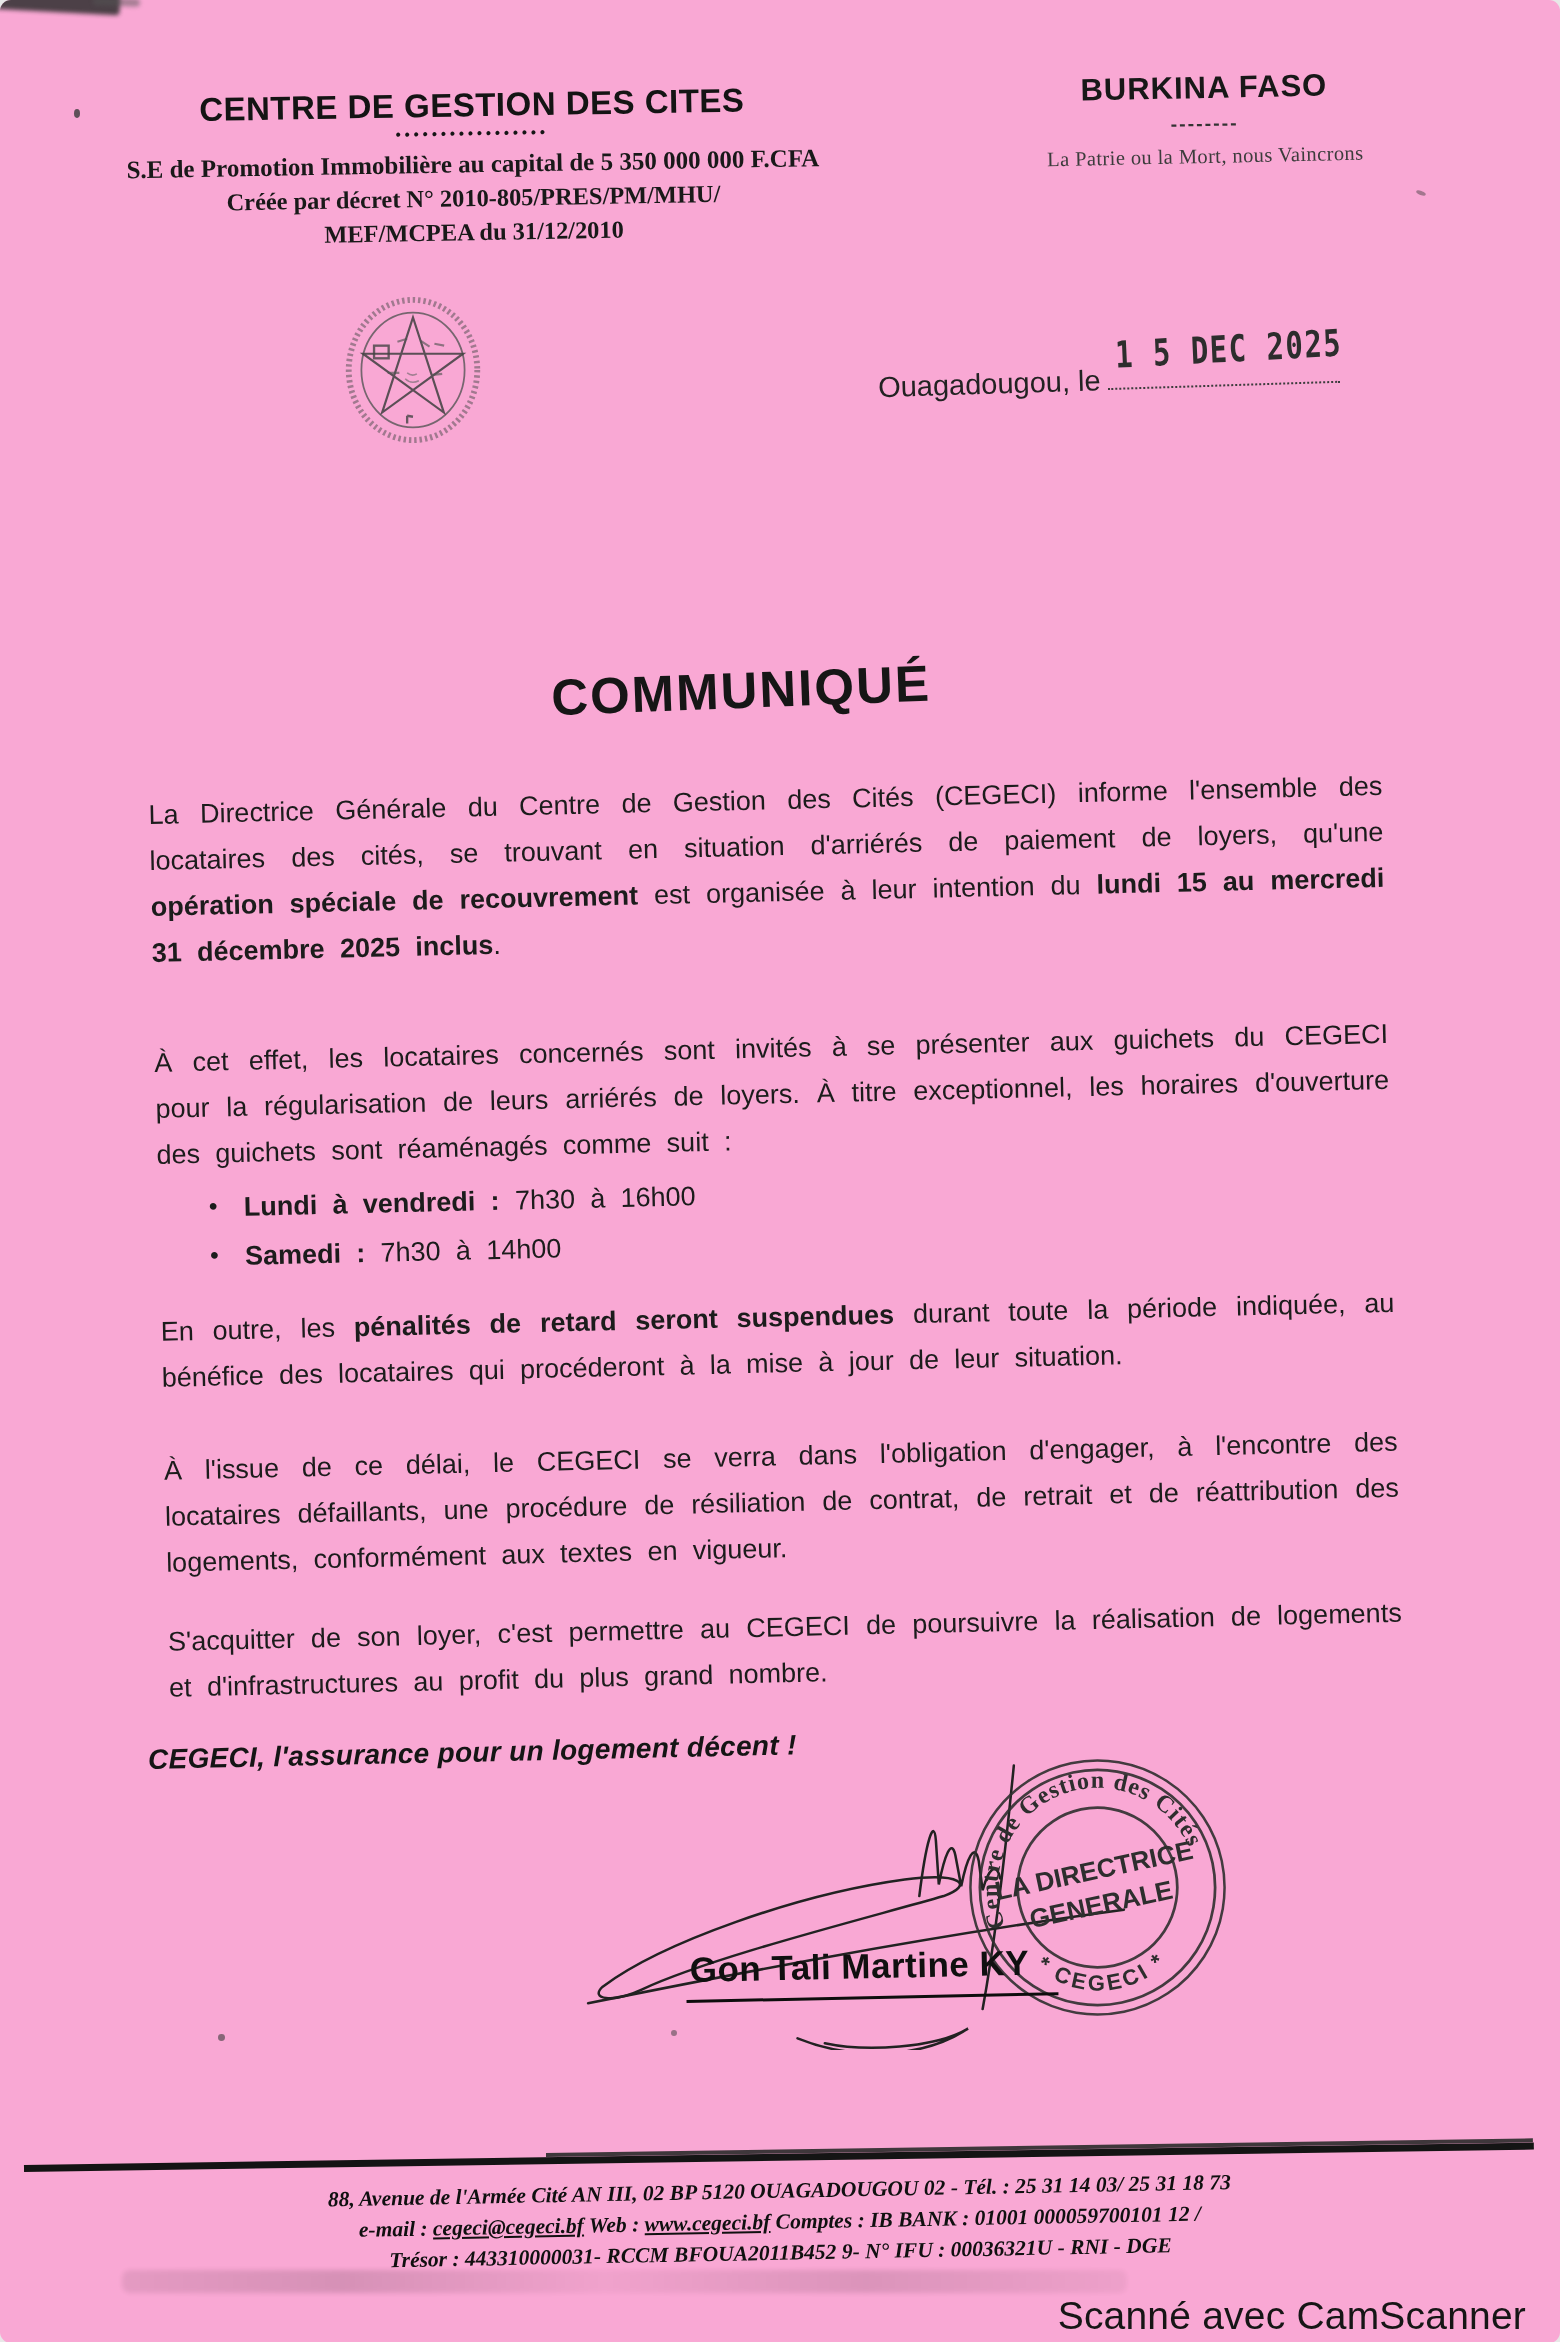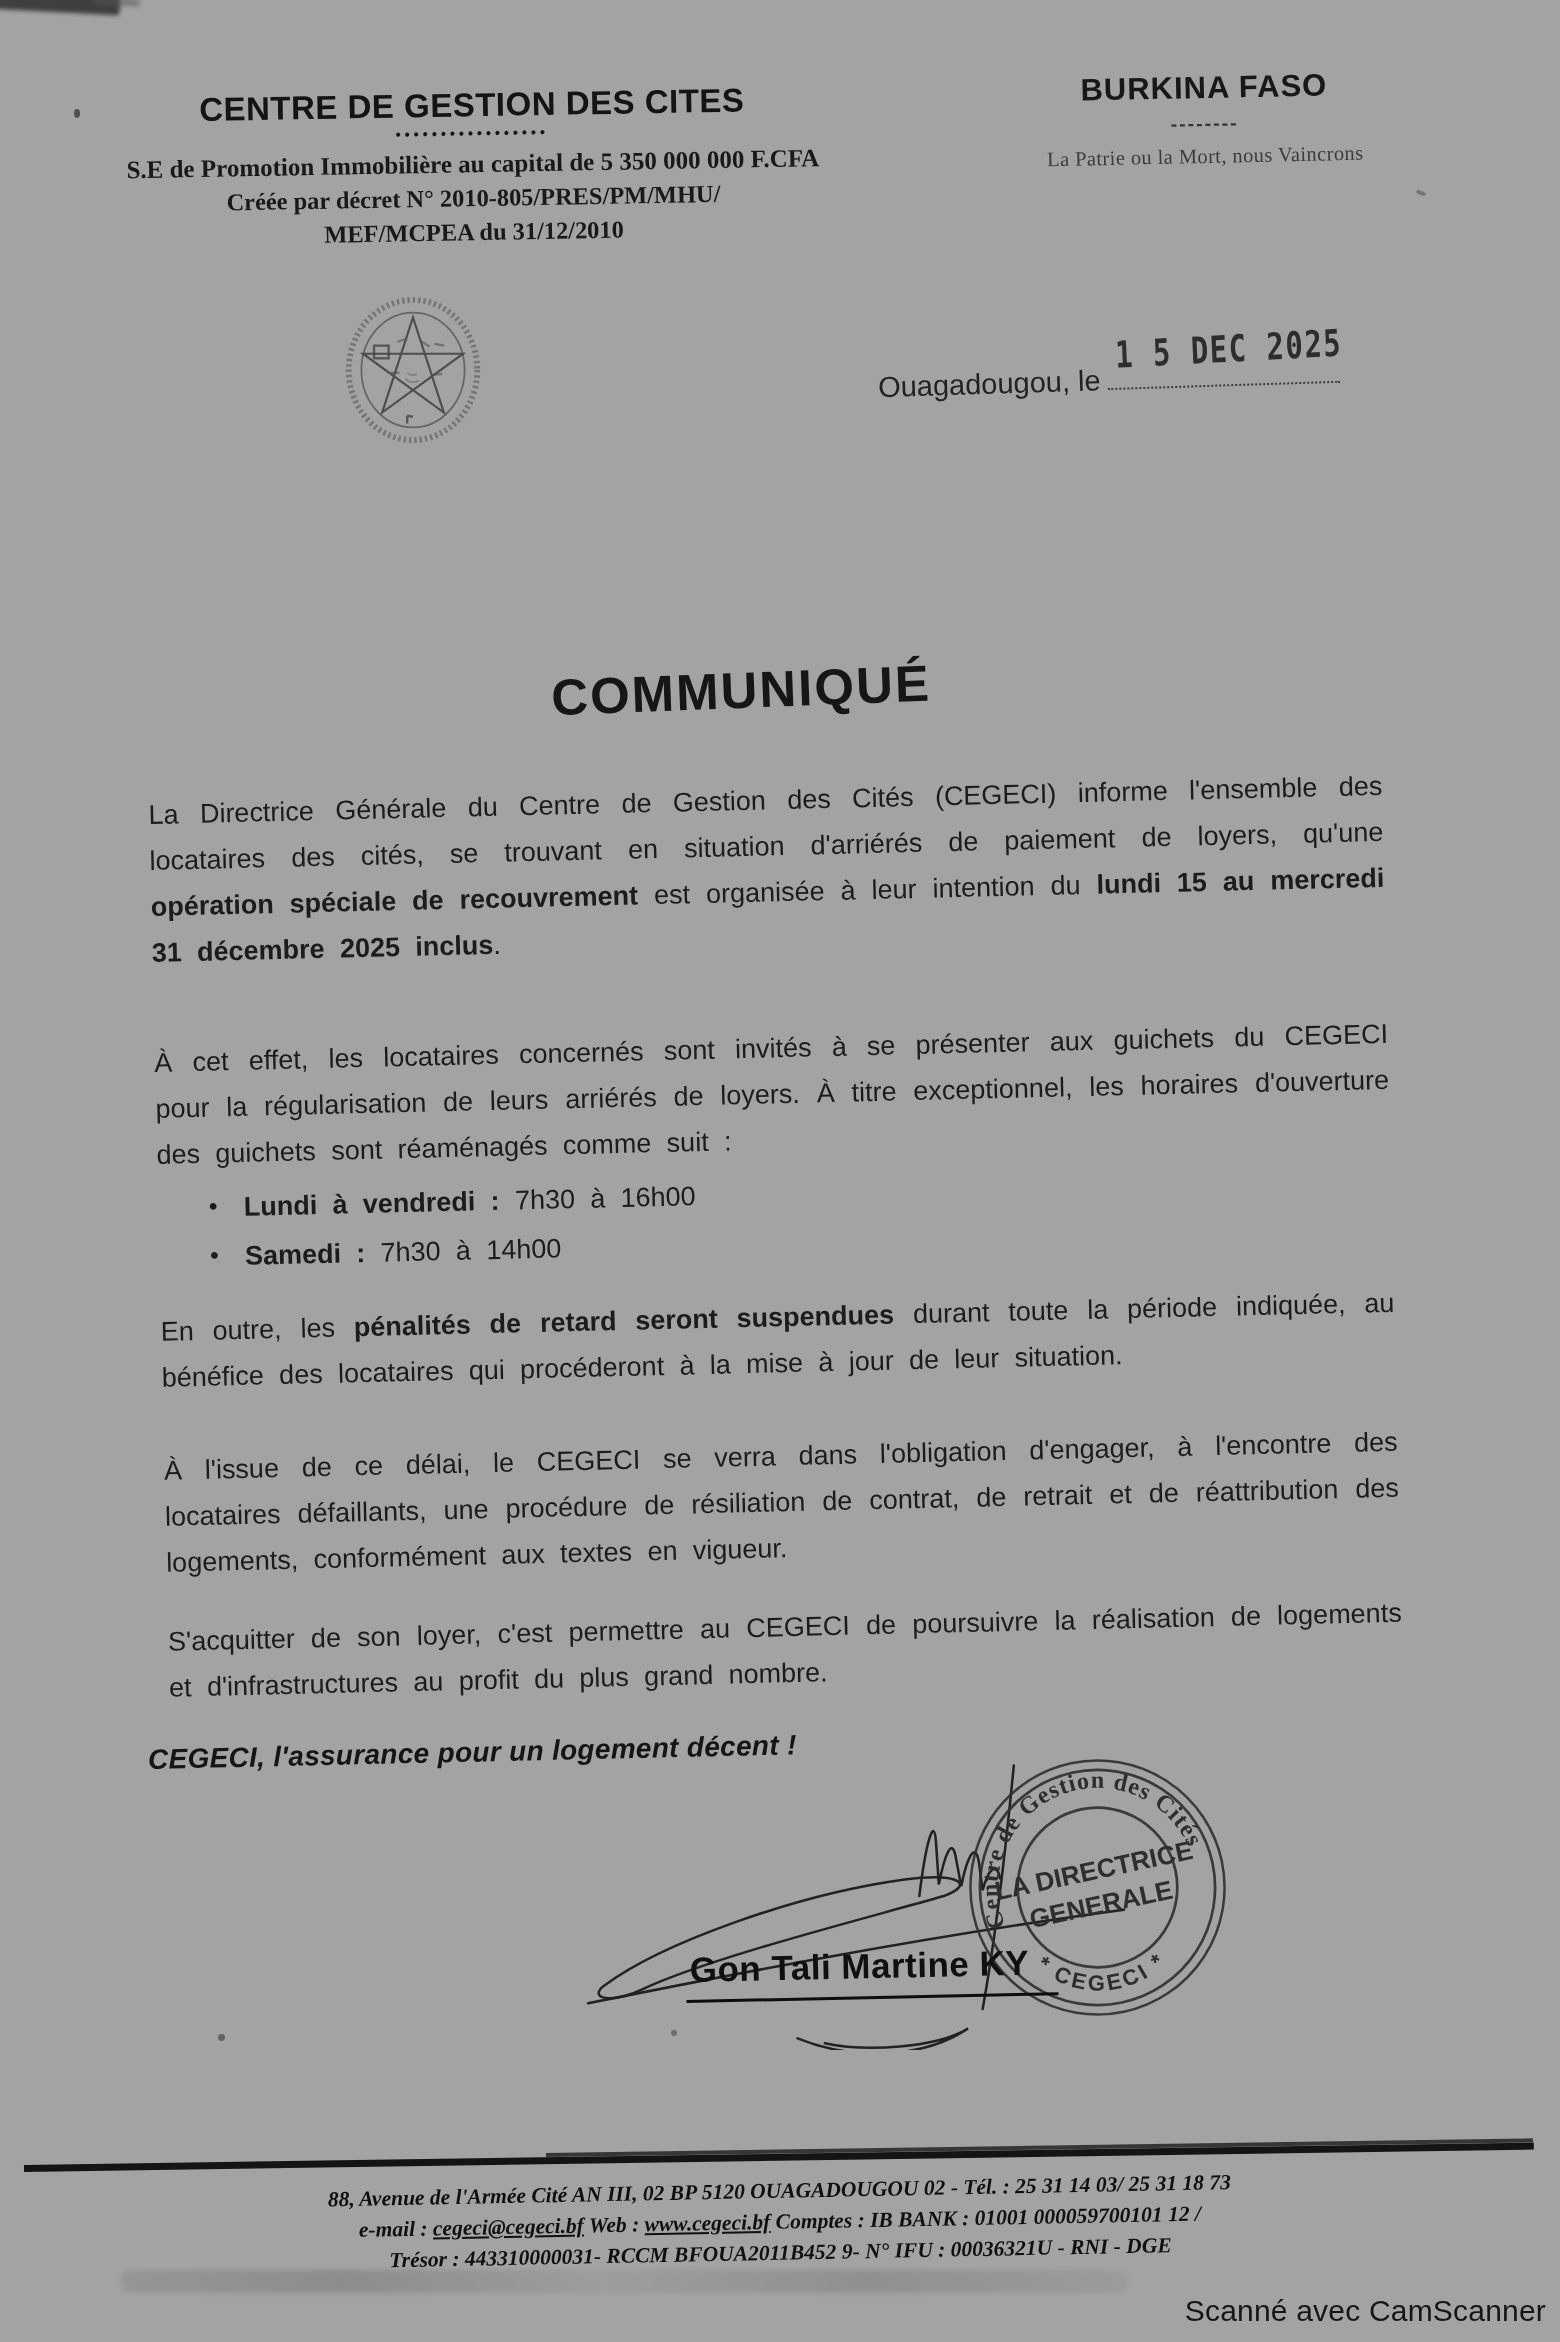--- a/index.html
+++ b/index.html
@@ -1,17 +1,17 @@
 <!DOCTYPE html>
 <html><head>
 <meta charset="utf-8">
 <style>
   html,body{margin:0;padding:0;background:#e8e8e8;}
-  .page{position:relative;width:1560px;height:2343px;background:#a3a3a3;overflow:hidden;
-        font-family:"Liberation Sans",sans-serif;color:#1d1d1d;margin:0 auto;}
+  .page{position:relative;width:1560px;height:2343px;background:#f9a8d4;overflow:hidden;
+        font-family:"Liberation Sans",sans-serif;color:#1d1d1d;margin:0 auto;border-radius:11px;}
   .abs{position:absolute;}
 
   
   .corner-smudge{left:-11.7px;top:-7.8px;width:132px;height:19.5px;background:#2e2e2e;
                  transform:rotate(3deg);filter:blur(2px);opacity:.85;border-radius:3.9px;}
   .corner-smudge2{left:93px;top:-2px;width:47px;height:7.8px;background:#555;
                   transform:rotate(2deg);filter:blur(2px);opacity:.5;border-radius:3.9px;}
   .speck{background:#3a3a3a;border-radius:50%;}
   .smudge-band{left:122px;top:2270px;width:1005px;height:23.4px;opacity:.45;filter:blur(2.9px);
      background:linear-gradient(90deg,rgba(0,0,0,.18),rgba(0,0,0,.30) 22%,rgba(0,0,0,.08) 48%,rgba(0,0,0,.26) 74%,rgba(0,0,0,.10));
@@ -72,21 +72,21 @@
   .rule-main{left:24.4px;top:2165px;width:1510px;height:6.8px;background:#141414;
              transform:rotate(-.85deg);transform-origin:0 50%;}
   .rule-top{left:546px;top:2153px;width:987px;height:3.9px;background:#2a2a2a;opacity:.9;
             transform:rotate(-.85deg);transform-origin:0 50%;}
   .footer-text{left:195px;top:2187px;width:1170px;text-align:center;
                font-family:"Liberation Serif",serif;font-weight:bold;font-style:italic;
                font-size:21.5px;line-height:31px;color:#101010;transform:rotate(-1.1deg);transform-origin:0 50%;}
   .footer-text .lnk{text-decoration:underline;}
 
   
-  .camscanner{right:14px;top:2294px;font-size:30px;color:#161616;letter-spacing:0.2px;}
+  .camscanner{right:34px;top:2294px;font-size:39px;color:#161616;letter-spacing:0.2px;}
 </style>
 </head>
 <body>
 
 <div class="page">
 
   <div class="abs corner-smudge"></div>
   <div class="abs corner-smudge2"></div>
   <div class="abs speck" style="left:74px;top:109px;width:5.9px;height:8.8px;opacity:.8;"></div>
   <div class="abs speck" style="left:1416px;top:191px;width:9.8px;height:3.9px;opacity:.45;transform:rotate(20deg);"></div>

